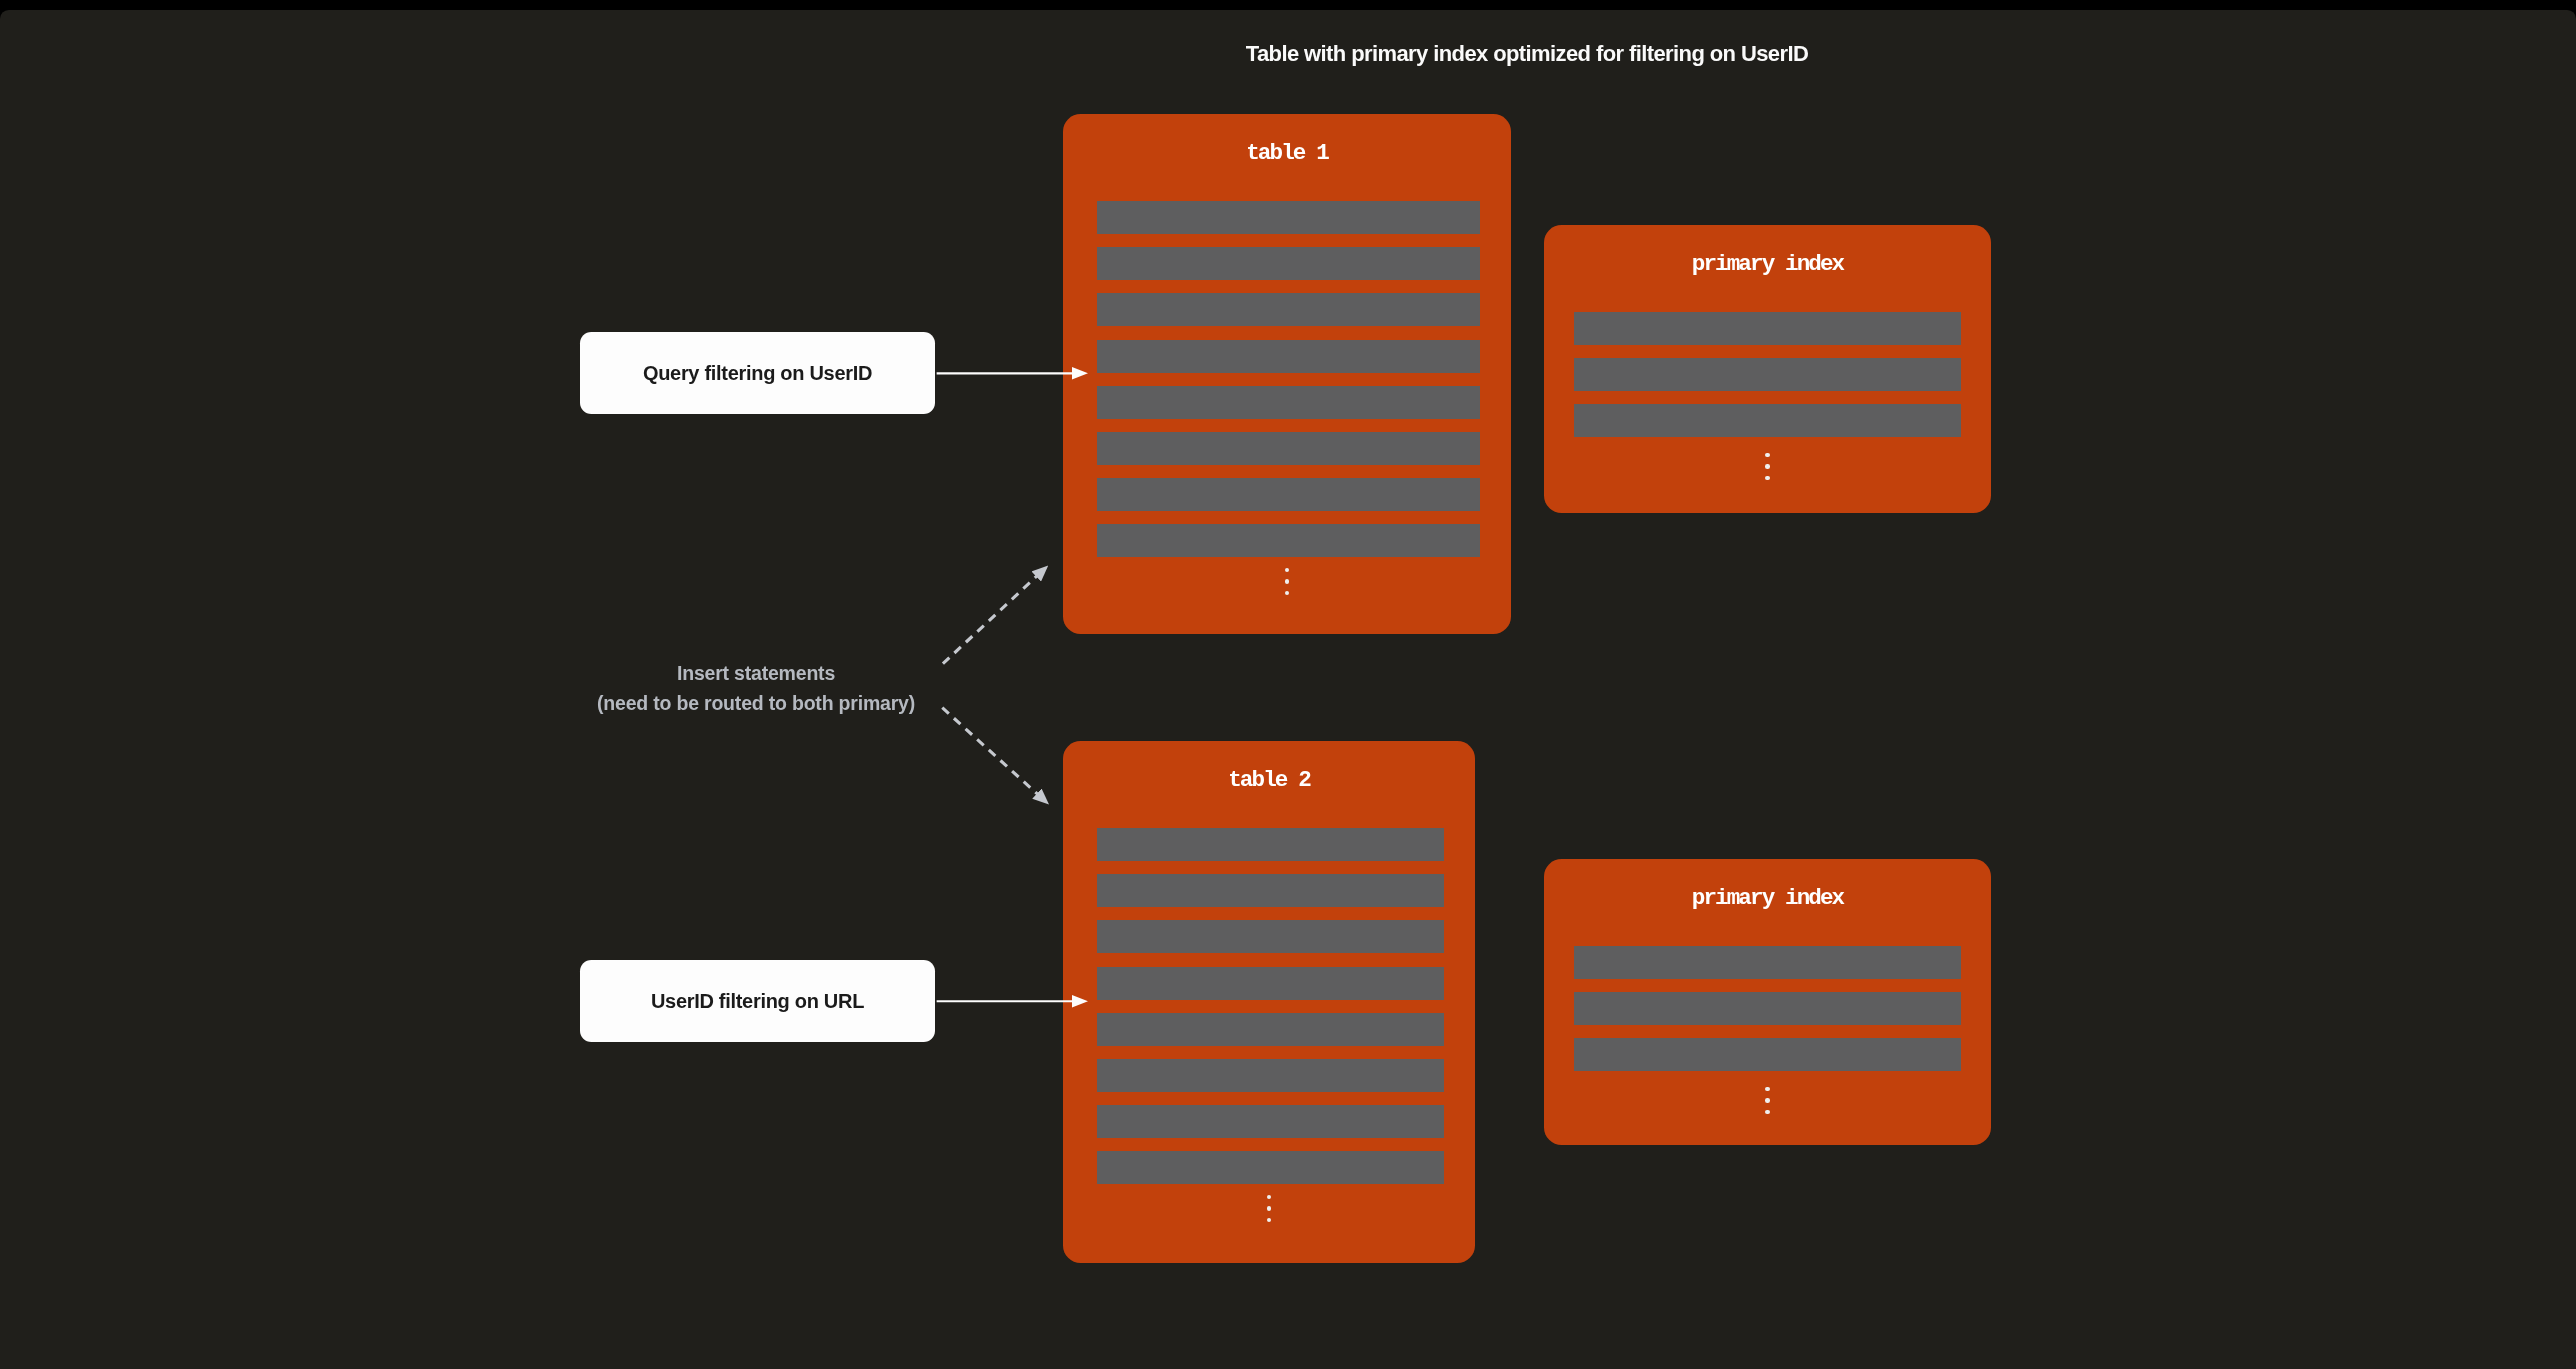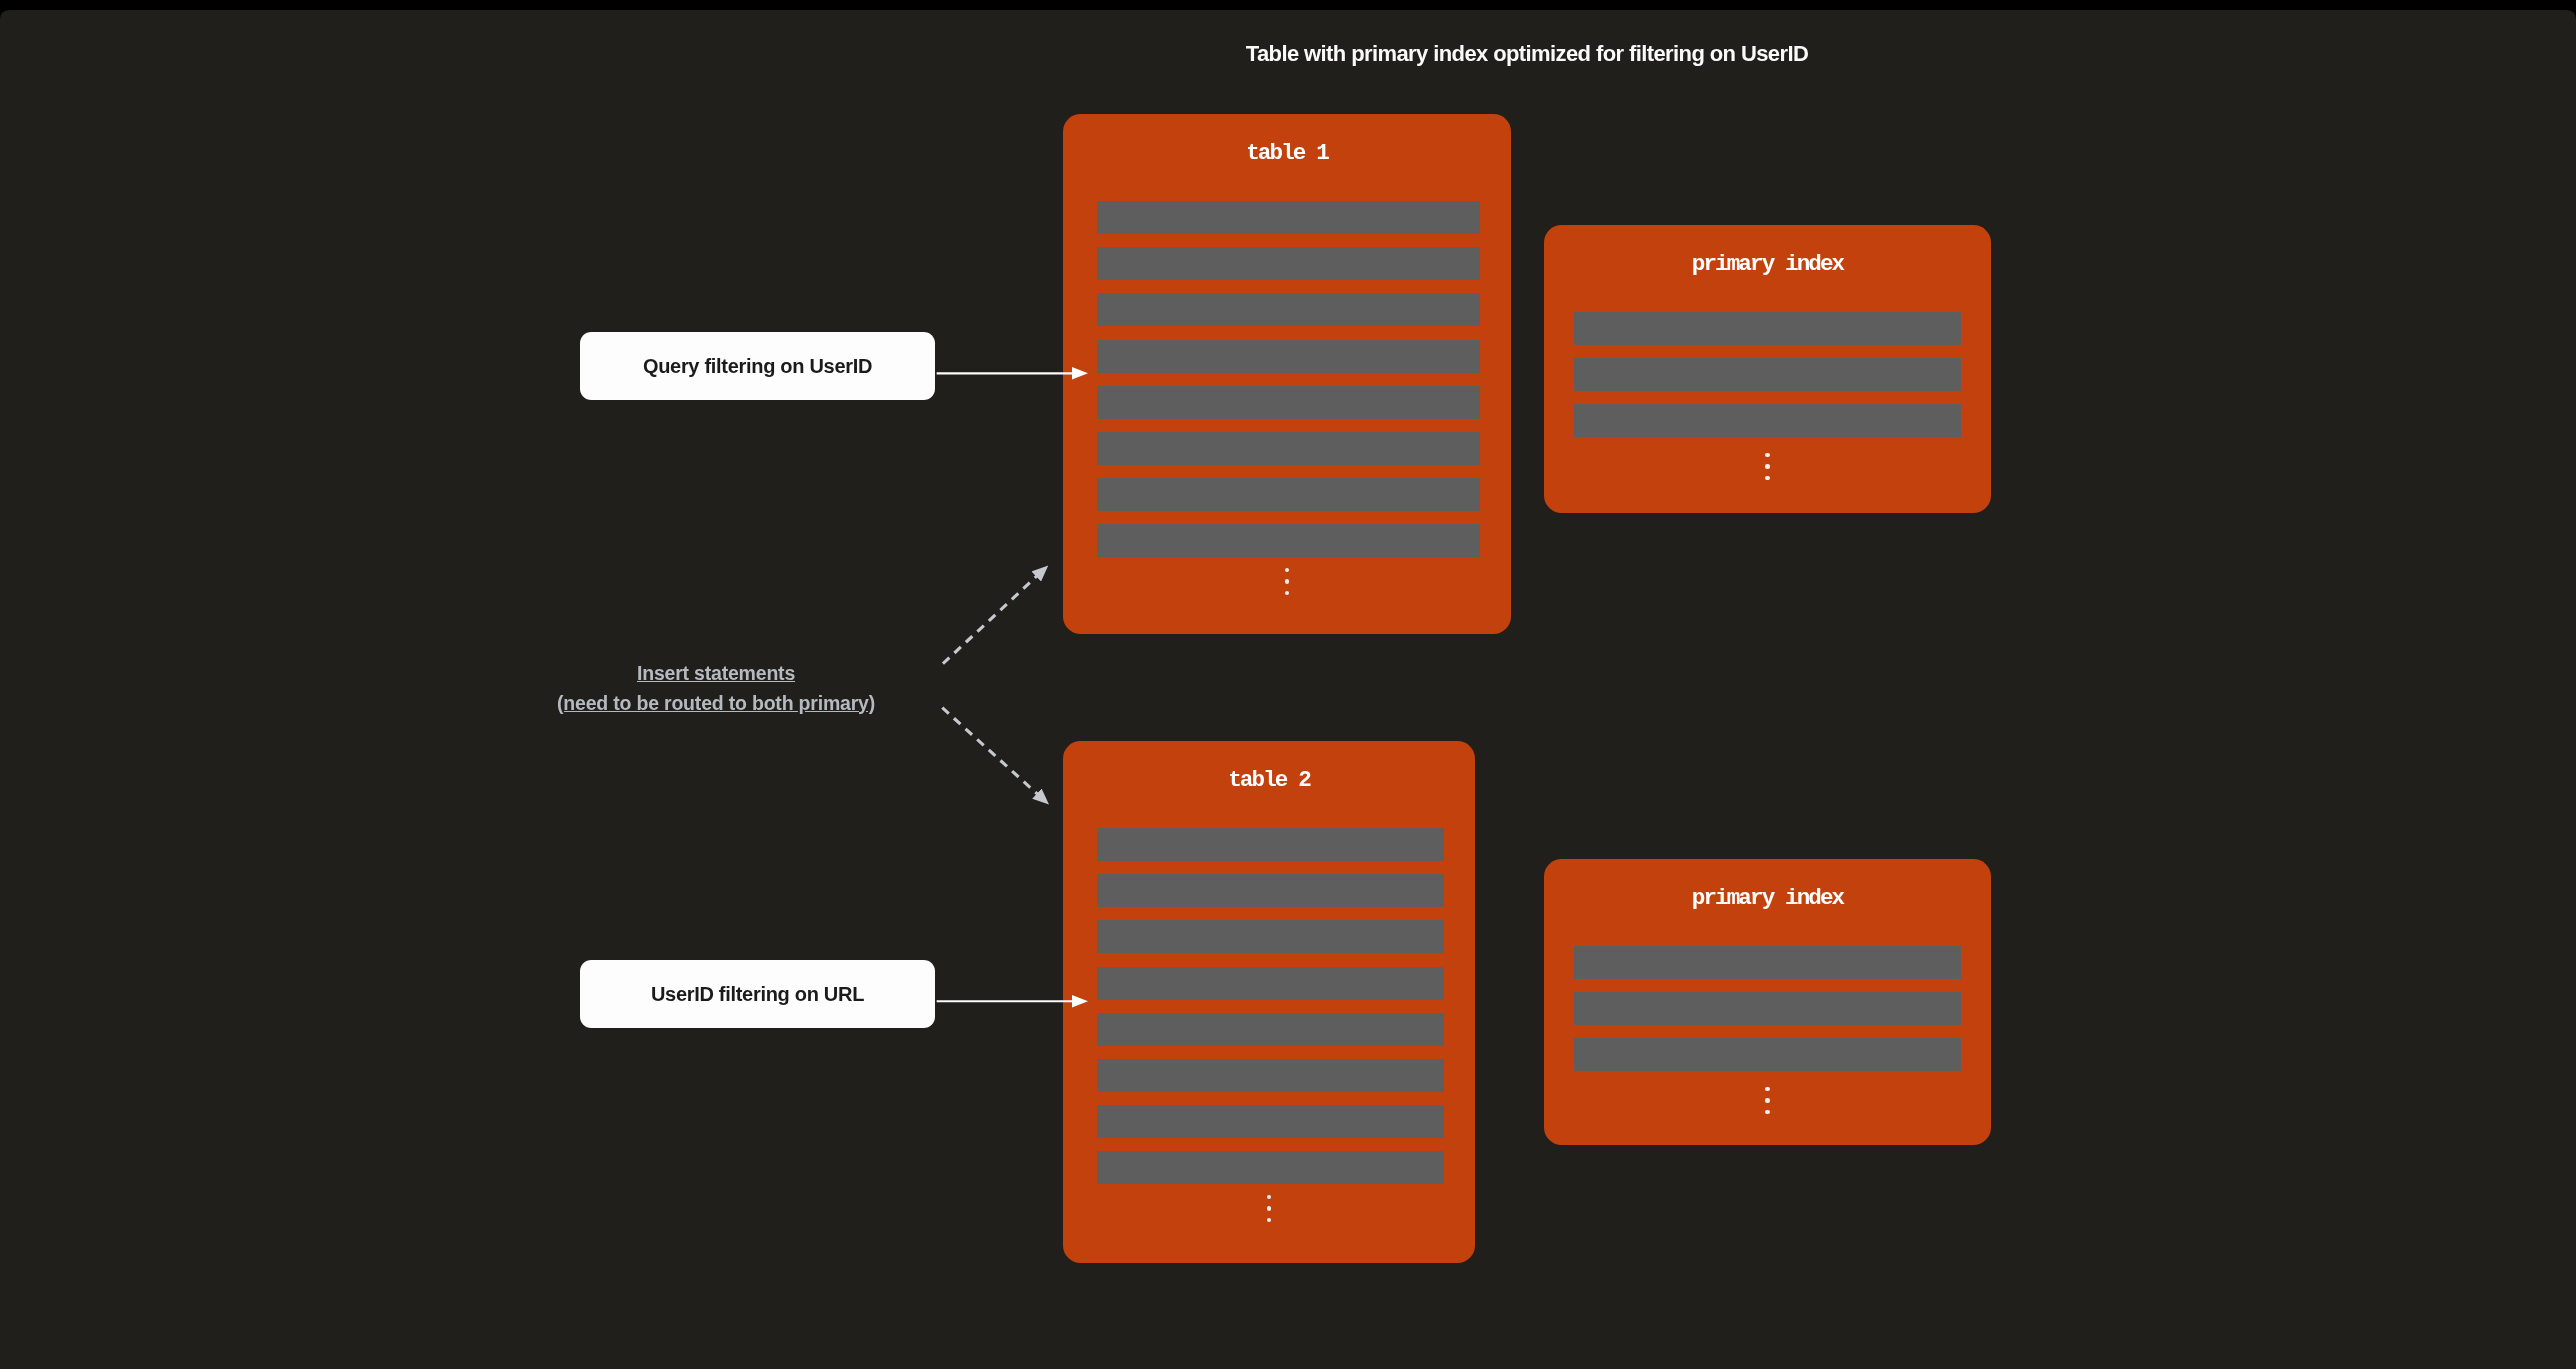--- a/index.html
+++ b/index.html
@@ -26,30 +26,30 @@
   .tbl .bars{left:34px;right:31px;top:87px;}
   .idx .bars{left:29.5px;right:30px;top:87px;}
   .bar{height:33px;margin-bottom:13.2px;background:#5e5e5f;}
 
   .dots{position:absolute;left:0;right:0;display:flex;flex-direction:column;
         align-items:center;gap:7px;}
   .tbl .dots{top:454px;}
   .idx .dots{top:228px;}
   .dot{width:4.4px;height:4.4px;border-radius:50%;background:#efefef;}
 
-  .callout{position:absolute;width:355px;height:68px;background:#fdfdfd;
+  .callout{position:absolute;width:355px;height:82px;background:#fdfdfd;
            border-radius:11.3px;display:flex;align-items:center;justify-content:center;
            font-weight:700;font-size:20px;letter-spacing:-0.3px;color:#1b1b1b;
            white-space:nowrap;}
   #callout1{left:580px;top:322px;}
   #callout2{left:580px;top:950px;}
 
-  #insert-note{position:absolute;left:716px;top:649px;transform:translateX(-50%);
+  #insert-note{position:absolute;left:756px;top:649px;transform:translateX(-50%);
                text-align:center;font-weight:700;font-size:19.5px;letter-spacing:-0.2px;
-               color:#b5b9c0;line-height:29.5px;white-space:nowrap;text-decoration:underline;}
+               color:#b5b9c0;line-height:29.5px;white-space:nowrap;}
 
   #arrows{position:absolute;left:0;top:0;}
 </style>
 </head>
 <body>
 
 <div id="stage">
   <div class="surface"></div>
 
   <div id="top-caption" class="caption">Table with primary index optimized for filtering on UserID</div>

